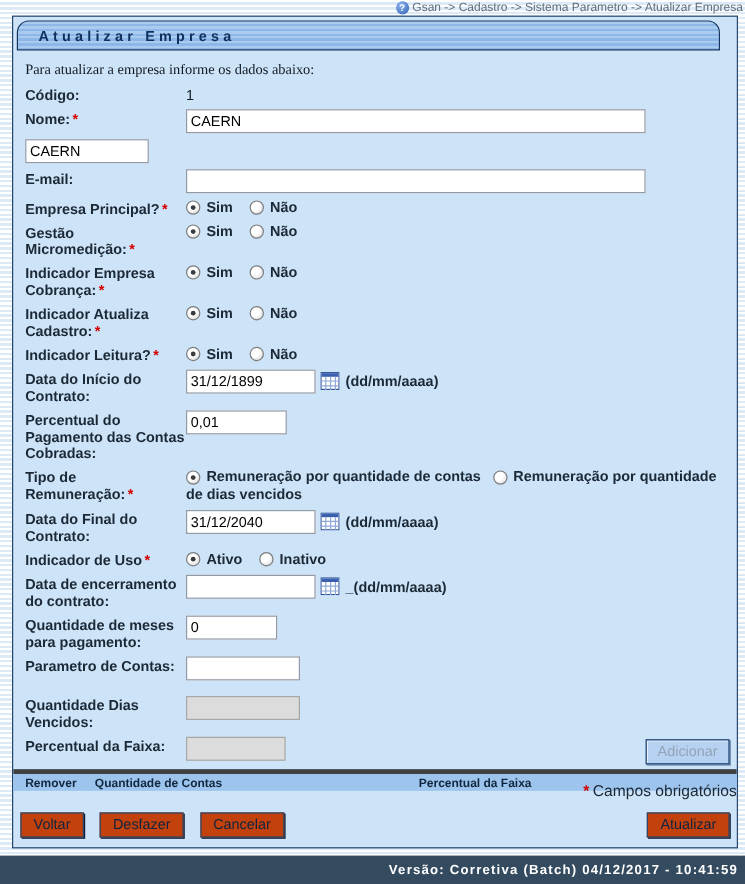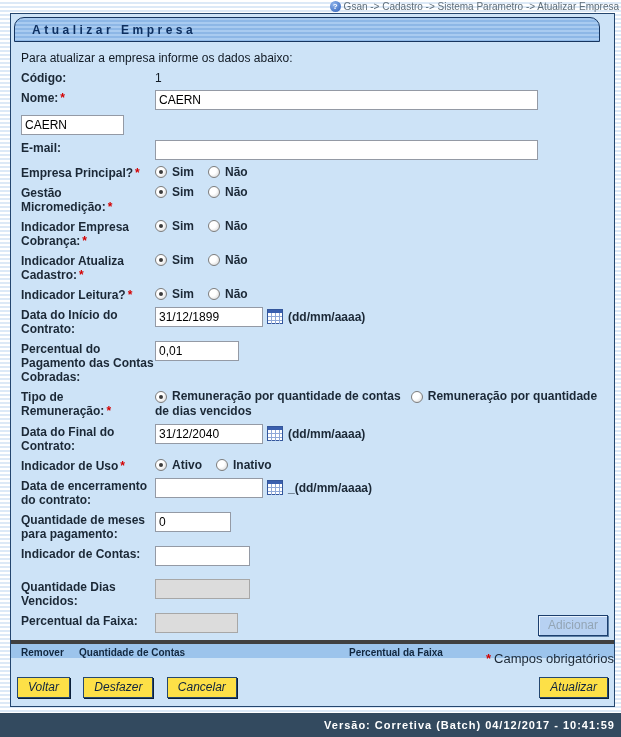--- a/index.html
+++ b/index.html
@@ -18,21 +18,21 @@
     font-weight:bold; display:inline-flex; align-items:center; justify-content:center; line-height:1; }
   
   .panel { position:absolute; left:10px; top:13px; width:605px; height:694px;
     background:#cde3f7; border:1px solid #24466e; overflow:hidden; }
   .title-bar { margin:3px 14px 0 3px; height:25px; border:1px solid #16355f;
     border-radius:10px 10px 0 0;
     background:repeating-linear-gradient(180deg,#a9cbf0 0px,#a9cbf0 2px,#8db7e6 2px,#8db7e6 4px);
     display:flex; align-items:center; }
   .title-bar span { padding-left:17px; font-size:12px; font-weight:bold; letter-spacing:3.5px; color:#0e2f5f; }
   .form-area { padding:9px 4px 0 10px; position:relative; }
-  .intro { font-size:12px; color:#111a24; margin-bottom:5px; }
+  .intro { font-size:12px; color:#111a24; margin-bottom:5px;font-family:Liberation Serif, serif; }
   .row { display:flex; margin-bottom:5px; }
   .lbl { width:134px; flex:0 0 134px; font-size:12px; font-weight:bold; color:#1b2836; line-height:14px; padding-top:1px; }
   .req { color:#d40000; margin-left:2px; font-weight:bold; }
   .fld { flex:1; display:flex; align-items:flex-start; position:relative; }
   .fld.vcenter { align-items:flex-start; }
   .val { font-size:12px; color:#111a24; padding-top:1px; }
   input.txt { height:20px; border:1px solid #949aa5; background:#fff; font-family:"Liberation Sans",sans-serif;
     font-size:12px; padding:1px 3px; color:#000; }
   input.txt:disabled, input.txt.dis { background:#dcdcdc; border:1px solid #a7a7a7; }
   .w-lg { width:383px; }
@@ -61,22 +61,22 @@
   
   .tbl-head { margin:3px -4px 0 -10px; height:18px; background:#9cc4ec; position:relative;
     font-size:10px; font-weight:bold; color:#11273f; line-height:18px; border-top:4px solid #404040; }
   .tbl-head .h1 { position:absolute; left:10px; }
   .tbl-head .h2 { position:absolute; left:68px; }
   .tbl-head .h3 { position:absolute; left:338px; }
   
   .note { position:absolute; left:0; right:0; bottom:40px; text-align:right; font-size:13px; color:#1b2836;margin-left:42px; }
   .note .req { margin-right:3px; }
   .btn-row { position:absolute; left:6px; right:6px; bottom:7px; height:22px; }
-  .btn { font-family:"Liberation Sans",sans-serif; font-size:12px; color:#0f2440; background:#fde047;
-    border:1px solid #25476f; box-shadow:1px 1px 0 #0b1f3a; padding:2px 10px 3px; margin-right:9px; cursor:pointer;font-style:italic; }
+  .btn { font-family:"Liberation Sans",sans-serif; font-size:12px; color:#0f2440; background:#c2410c;
+    border:1px solid #25476f; box-shadow:1px 1px 0 #0b1f3a; padding:2px 10px 3px; margin-right:9px; cursor:pointer; }
   .btn-right { position:absolute; right:0; top:0; margin-right:0; }
   
   .footer { position:absolute; left:0; bottom:0; width:621px; height:24px; background:#334a5f;
     color:#ffffff; font-size:11px; font-weight:bold; letter-spacing:1px;
     display:flex; align-items:center; justify-content:flex-end; padding-right:6px; }
 </style>
 </head>
 <body>
 
 <div class="breadcrumb-bar">
@@ -256,21 +256,21 @@
     </div>
 
     <div class="row">
       <div class="lbl"><span>Quantidade de meses para pagamento:</span></div>
       <div class="fld" style="min-height:28px;">
         <input class="txt w-meses" value="0" style="">
       </div>
     </div>
 
     <div class="row">
-      <div class="lbl"><span>Indicador de Contas:</span></div>
+      <div class="lbl"><span>Parametro de Contas:</span></div>
       <div class="fld" style="min-height:28px;">
         <input class="txt w-contas" value="" style="">
       </div>
     </div>
 
     <div class="row">
       <div class="lbl"><span>Quantidade Dias Vencidos:</span></div>
       <div class="fld" style="min-height:28px;">
         <input class="txt w-contas dis" disabled="" value="" style="">
       </div>

